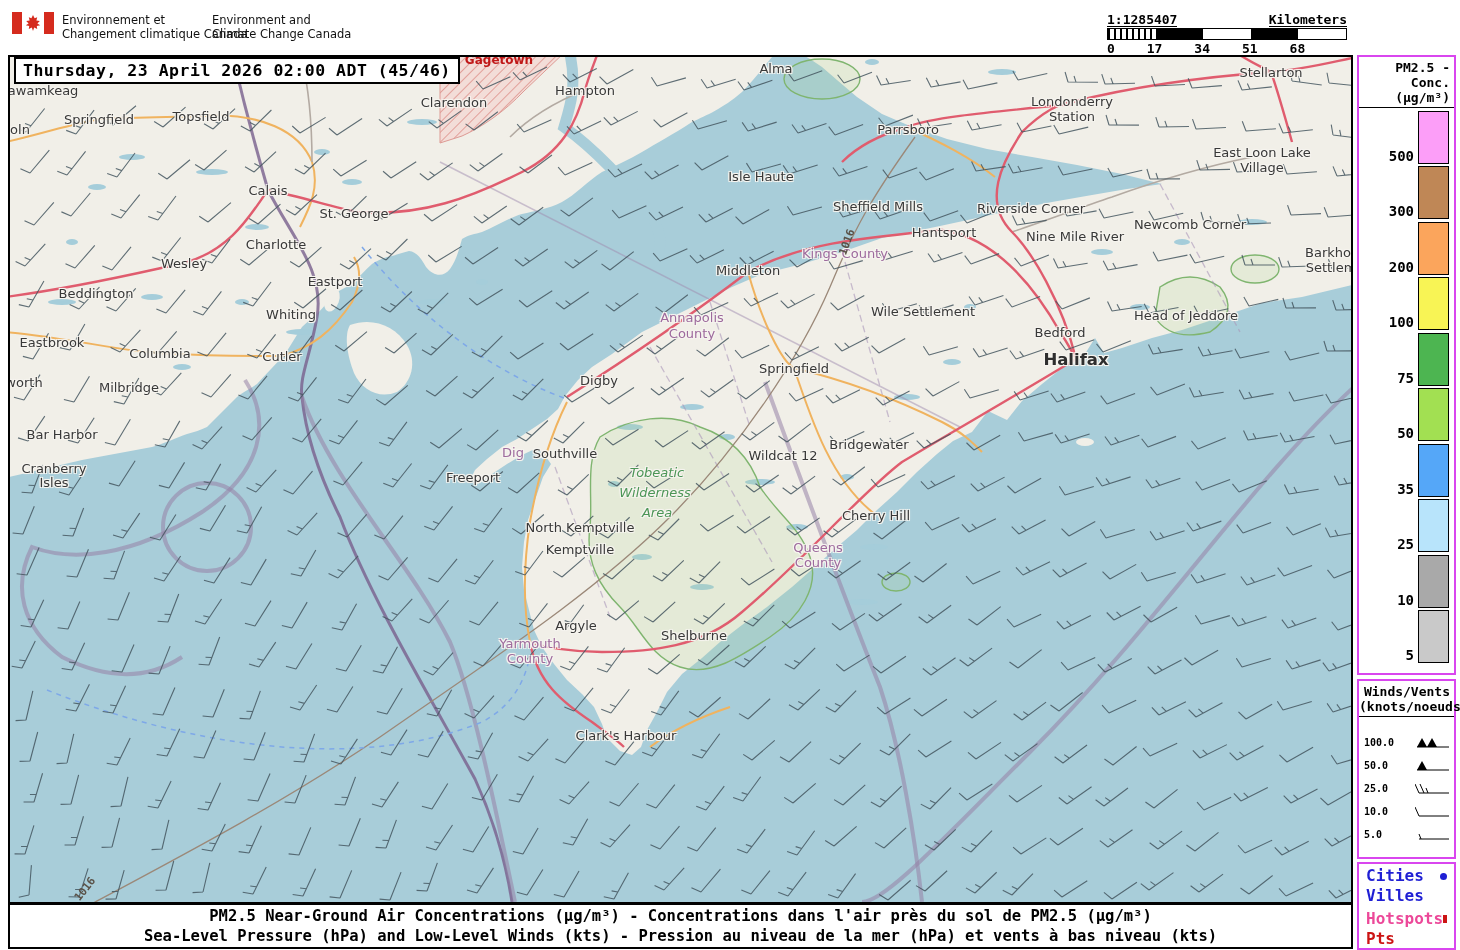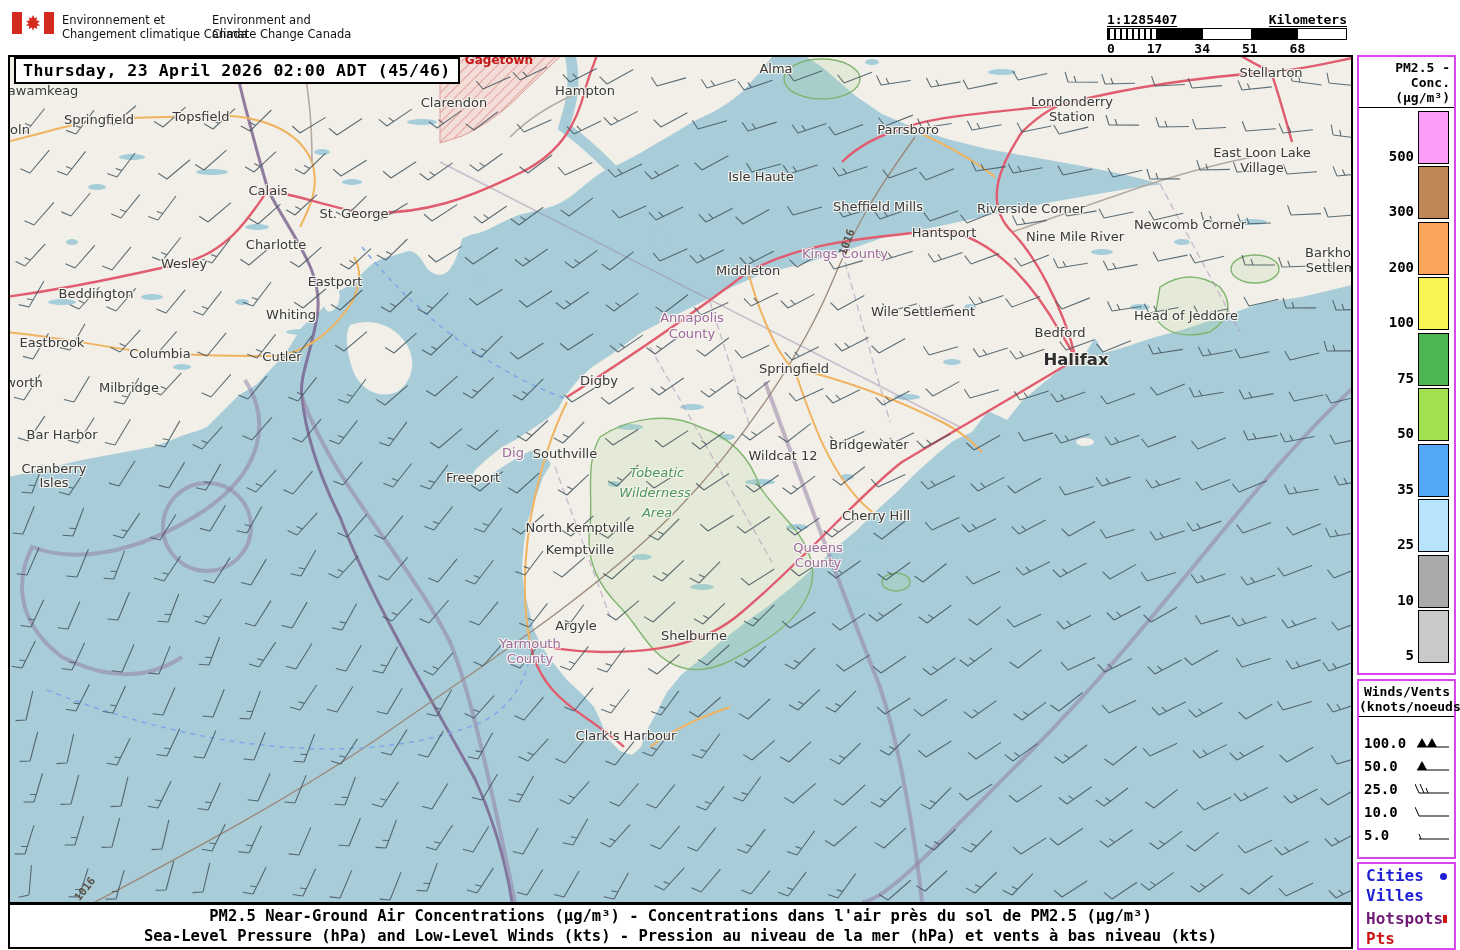--- a/index.html
+++ b/index.html
@@ -46,21 +46,21 @@
   
   .panel{left:1357px;width:95px;border:2px solid #d946ef;background:#fff;}
   #pm25-box{top:55px;height:616px;}
   .panel-title{text-align:right;font-size:13px;padding:3px 4px 0 0;line-height:15px;}
   .panel-rule{border-top:1.5px solid #000;margin-top:2px;}
   .sw-row{display:flex;align-items:flex-end;justify-content:flex-end;height:55.5px;padding-right:5px;}
   .sw-label{font-family:"DejaVu Sans Mono",monospace;font-weight:bold;font-size:14px;margin:0 4px 0 0;}
   .sw-box{width:29px;height:51px;border:1px solid #000;}
   #winds-box{top:679px;height:176px;}
   .wind-row{display:flex;align-items:center;justify-content:space-between;height:23px;padding:0 3px 0 5px;}
-  .wind-speed{font-family:"DejaVu Sans Mono",monospace;font-weight:bold;font-size:14px;}
+  .wind-speed{font-family:"DejaVu Sans Mono",monospace;font-weight:bold;font-size:10px;}
   #winds-rows{margin-top:14px;}
   #markers-box{top:862px;height:82px;font-size:16px;line-height:20px;padding-top:2px;}
   .mk-row{display:flex;align-items:center;justify-content:space-between;padding:0 7px;}
   .dot{width:7px;height:7px;border-radius:50%;}
   .sq{width:8px;height:8px;}
 
   
   #caption{left:8px;top:903px;width:1341px;height:41px;border:2px solid #000;background:#fff;
     text-align:center;font-size:15.5px;line-height:20px;padding-top:1px;}
 </style>
@@ -969,21 +969,21 @@
 
 <div id="markers-box" class="abs panel mono">
   <div class="mk-row">
     <span style="color: rgb(31, 31, 212);">Cities</span>
     <span class="dot" style="background: rgb(31, 31, 212);"></span>
   </div>
   <div class="mk-row">
       <span style="color: rgb(31, 31, 212);">Villes</span>
     </div>
   <div class="mk-row" style="margin-top:3px;">
-    <span style="color: #701a75;">Hotspots</span>
+    <span style="color: #ec4899;">Hotspots</span>
     <span class="sq" style="background: rgb(204, 20, 20);"></span>
   </div>
   <div class="mk-row">
       <span style="color: rgb(204, 20, 20);">Pts chauds</span>
     </div>
 </div>
 
 <div id="caption" class="abs mono">
   <div>PM2.5 Near-Ground Air Concentrations (µg/m³) - Concentrations dans l'air près du sol de PM2.5 (µg/m³)</div>
   <div>Sea-Level Pressure (hPa) and Low-Level Winds (kts) - Pression au niveau de la mer (hPa) et vents à bas niveau (kts)</div>

